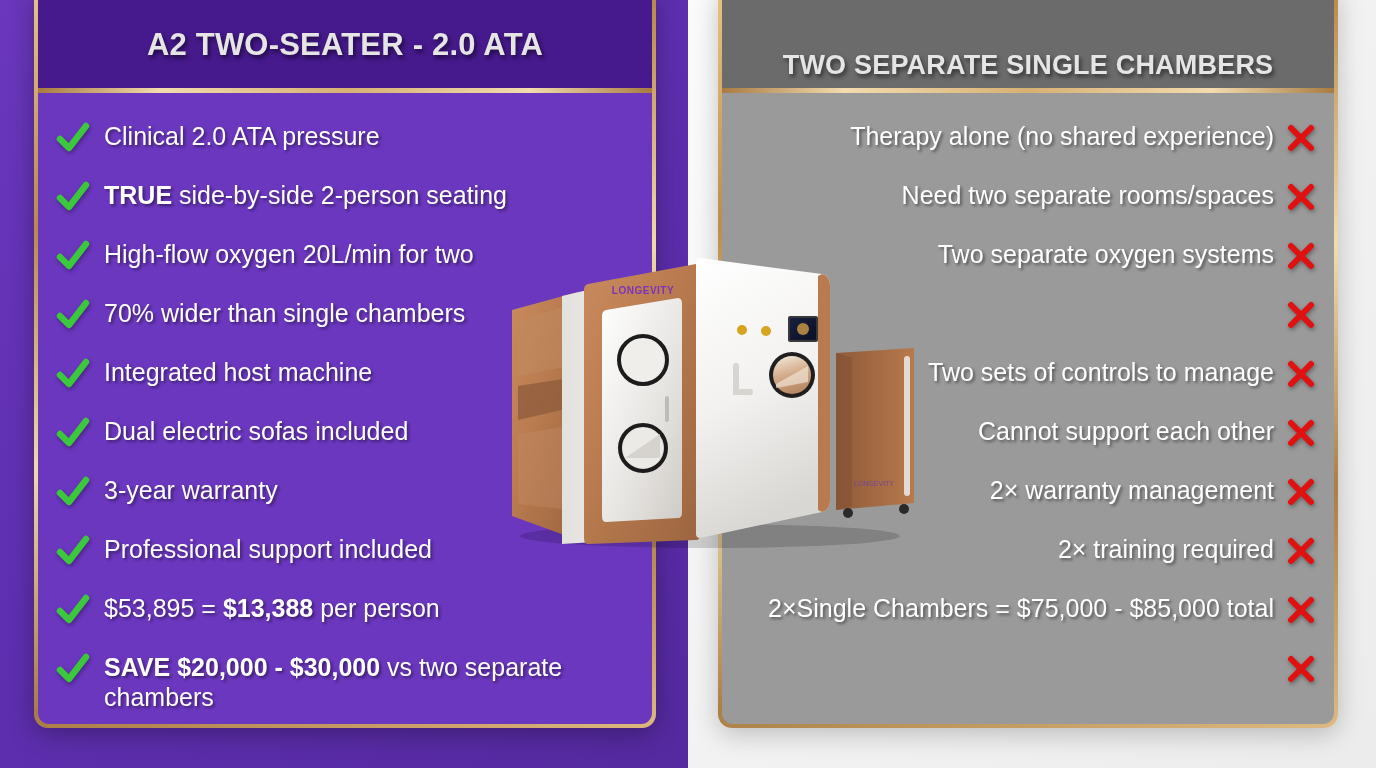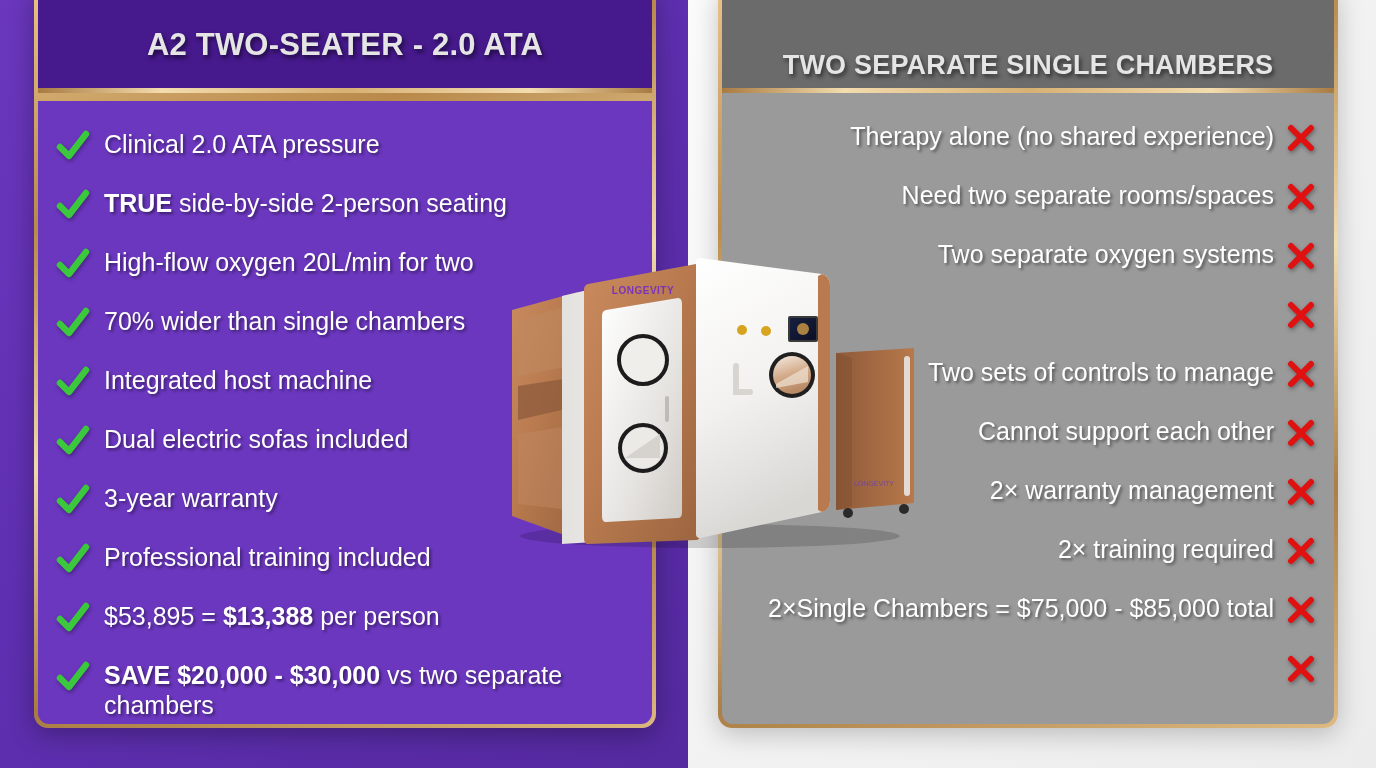--- a/index.html
+++ b/index.html
@@ -84,21 +84,21 @@
     height: 5px;
     flex: 0 0 5px;
     background: linear-gradient(90deg, #a87b42 0%, #f3dcae 20%, #d7b073 50%, #f3dcae 80%, #a87b42 100%);
   }
 
   
   .card-body {
     flex: 1 1 auto;
     padding: 26px 18px 10px 18px;
   }
-  #card-left .card-body  { background: #6b37bf; margin-top: 8px; }
+  #card-left .card-body  { background: #6b37bf; }
   #card-right .card-body { background: #9a9a9a; }
 
   
   .feature-list { display: flex; flex-direction: column; }
 
   .feature-row {
     display: flex;
     align-items: flex-start;
     min-height: 59px;
   }
@@ -189,21 +189,21 @@
           <div class="feature-row">
             <svg class="icon-check" viewBox="0 0 34 34">
   <path d="M4 18 L 13 27 L 30 5" fill="none" stroke="#3cc83c" stroke-width="6.5" stroke-linecap="round" stroke-linejoin="round"></path>
             </svg>
             <div class="feature-text">3-year warranty</div>
           </div>
           <div class="feature-row">
             <svg class="icon-check" viewBox="0 0 34 34">
   <path d="M4 18 L 13 27 L 30 5" fill="none" stroke="#3cc83c" stroke-width="6.5" stroke-linecap="round" stroke-linejoin="round"></path>
             </svg>
-            <div class="feature-text">Professional training included</div>
+            <div class="feature-text">Professional support included</div>
           </div>
           <div class="feature-row">
             <svg class="icon-check" viewBox="0 0 34 34">
   <path d="M4 18 L 13 27 L 30 5" fill="none" stroke="#3cc83c" stroke-width="6.5" stroke-linecap="round" stroke-linejoin="round"></path>
             </svg>
             <div class="feature-text">$53,895 = <b>$13,388</b> per person</div>
           </div>
           <div class="feature-row">
             <svg class="icon-check" viewBox="0 0 34 34">
   <path d="M4 18 L 13 27 L 30 5" fill="none" stroke="#3cc83c" stroke-width="6.5" stroke-linecap="round" stroke-linejoin="round"></path>

